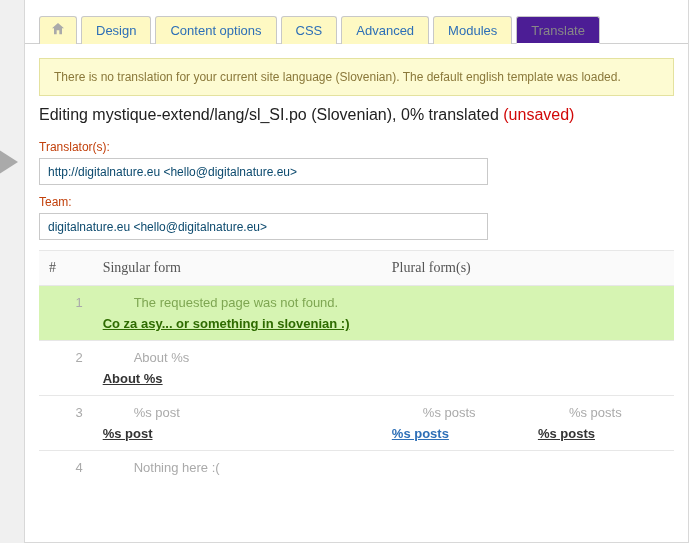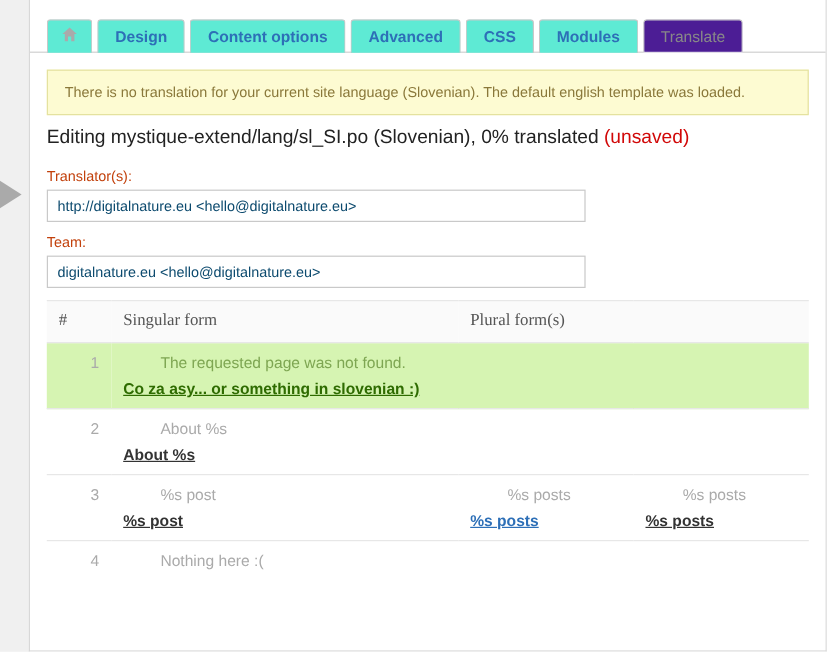--- a/index.html
+++ b/index.html
@@ -43,29 +43,29 @@
     align-items: flex-end;
     gap: 0;
     padding: 0 14px;
     height: 34px;
     border-bottom: 1px solid #d0d0d0;
   }
   .tab {
     border: 1px solid #c8c8c8;
     border-bottom: none;
     border-radius: 3px 3px 0 0;
-    background: #5eead4;
+    background: #fef9c3;
     height: 28px;
     display: flex;
     align-items: center;
     padding: 0 14px;
     margin-right: 4px;
     font-size: 13px;
     color: #2d6fb7;
-    font-weight: bold;
+    font-weight: normal;
     cursor: pointer;
     position: relative;
     top: 1px;
   }
   .tab.home {
     padding: 0 10px;
     color: #888;
   }
   .tab.active {
     background: #4c1d95;
@@ -157,22 +157,22 @@
   <div class="tabs">
     <div class="tab home">
       <span>
         <svg viewBox="0 0 24 24">
             <path d="M12 3l9 8h-3v9h-4v-6H10v6H6v-9H3z"></path>
           </svg>
       </span>
     </div>
     <div class="tab">Design</div>
     <div class="tab">Content options</div>
+    <div class="tab">CSS</div>
     <div class="tab">Advanced</div>
-    <div class="tab">CSS</div>
     <div class="tab">Modules</div>
     <div class="tab active">Translate</div>
   </div>
 
   <div class="content">
 
     <div class="alert">
       <span>There is no translation for your current site language (Slovenian). The default english template was loaded.</span>
     </div>
 

